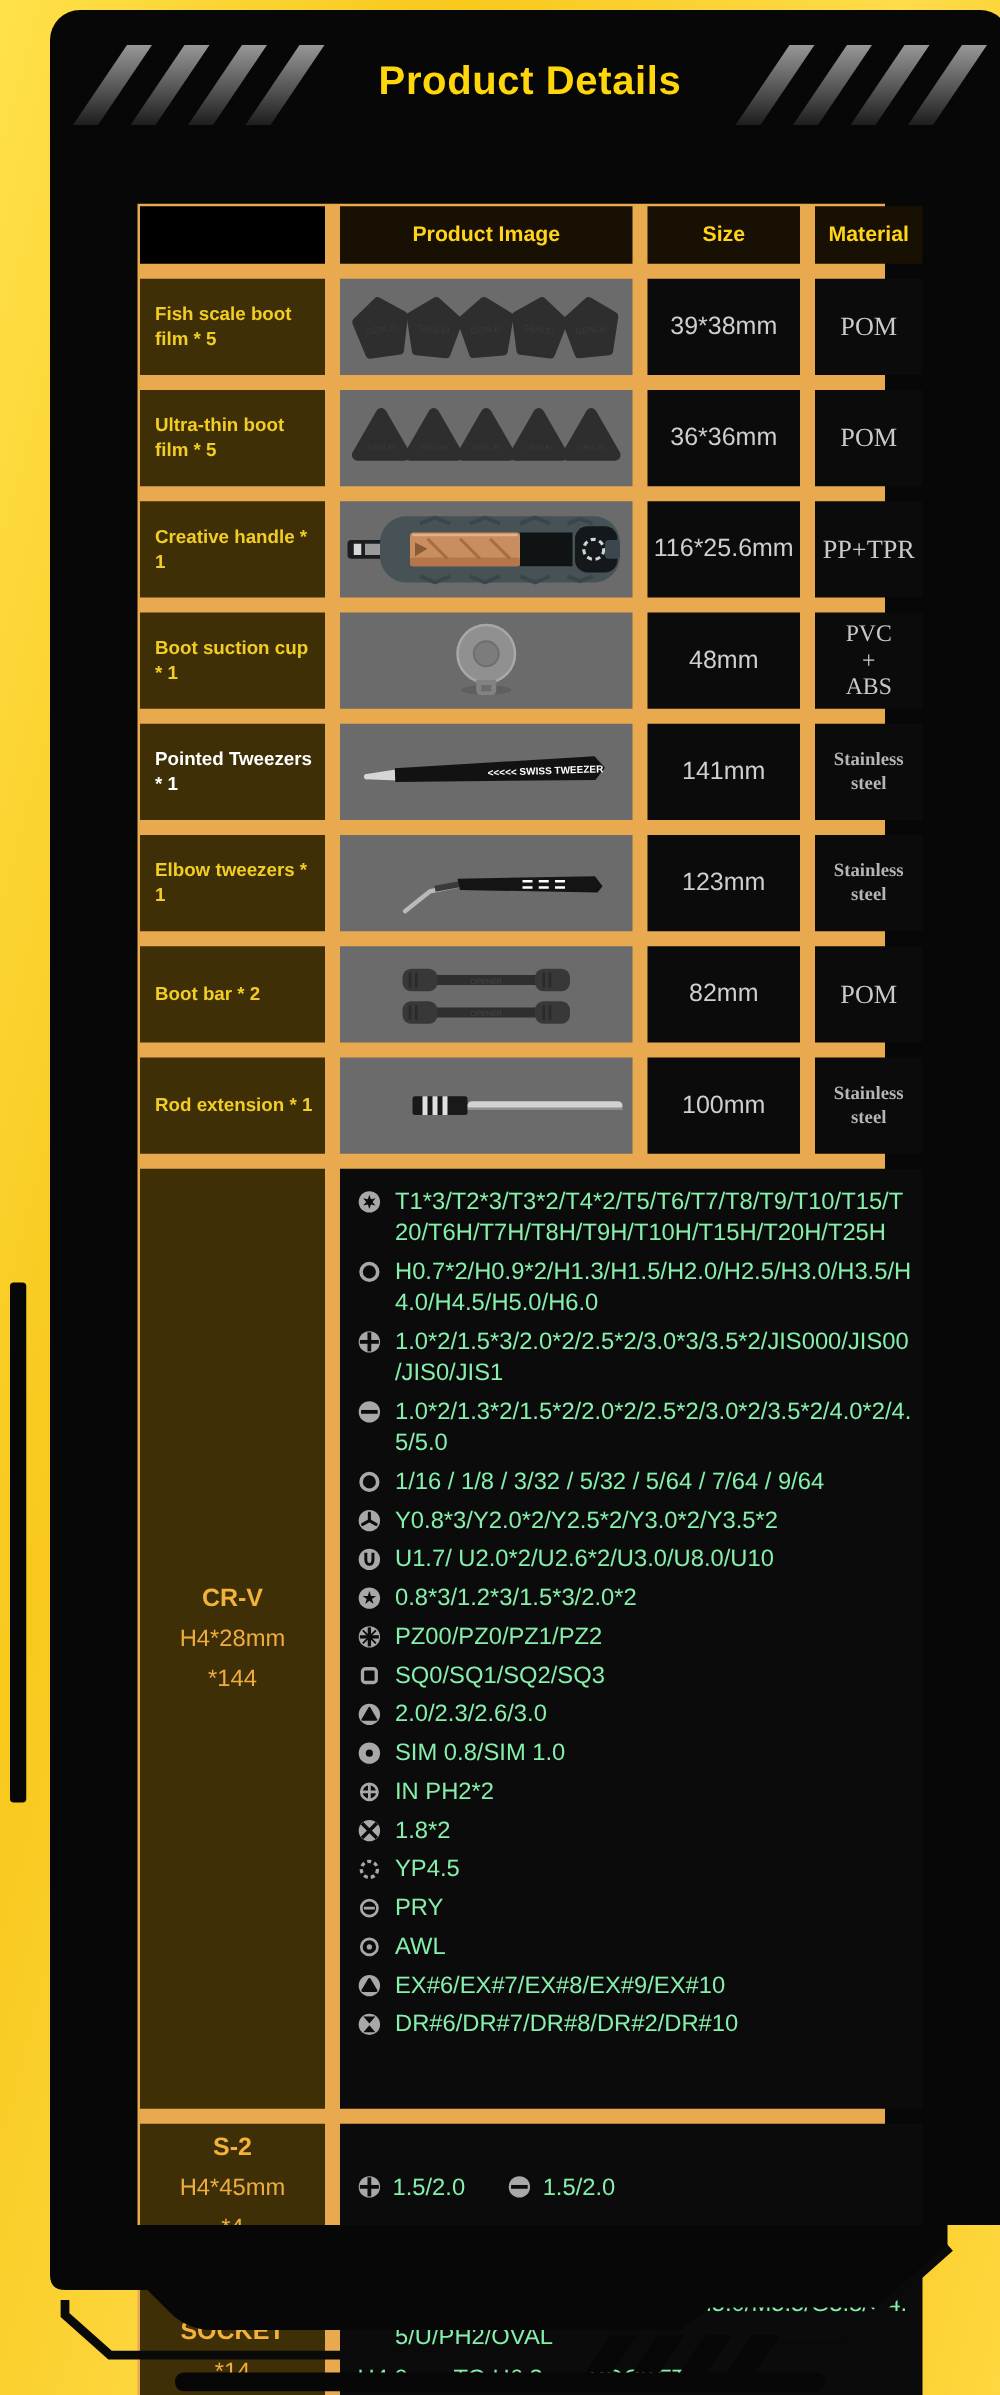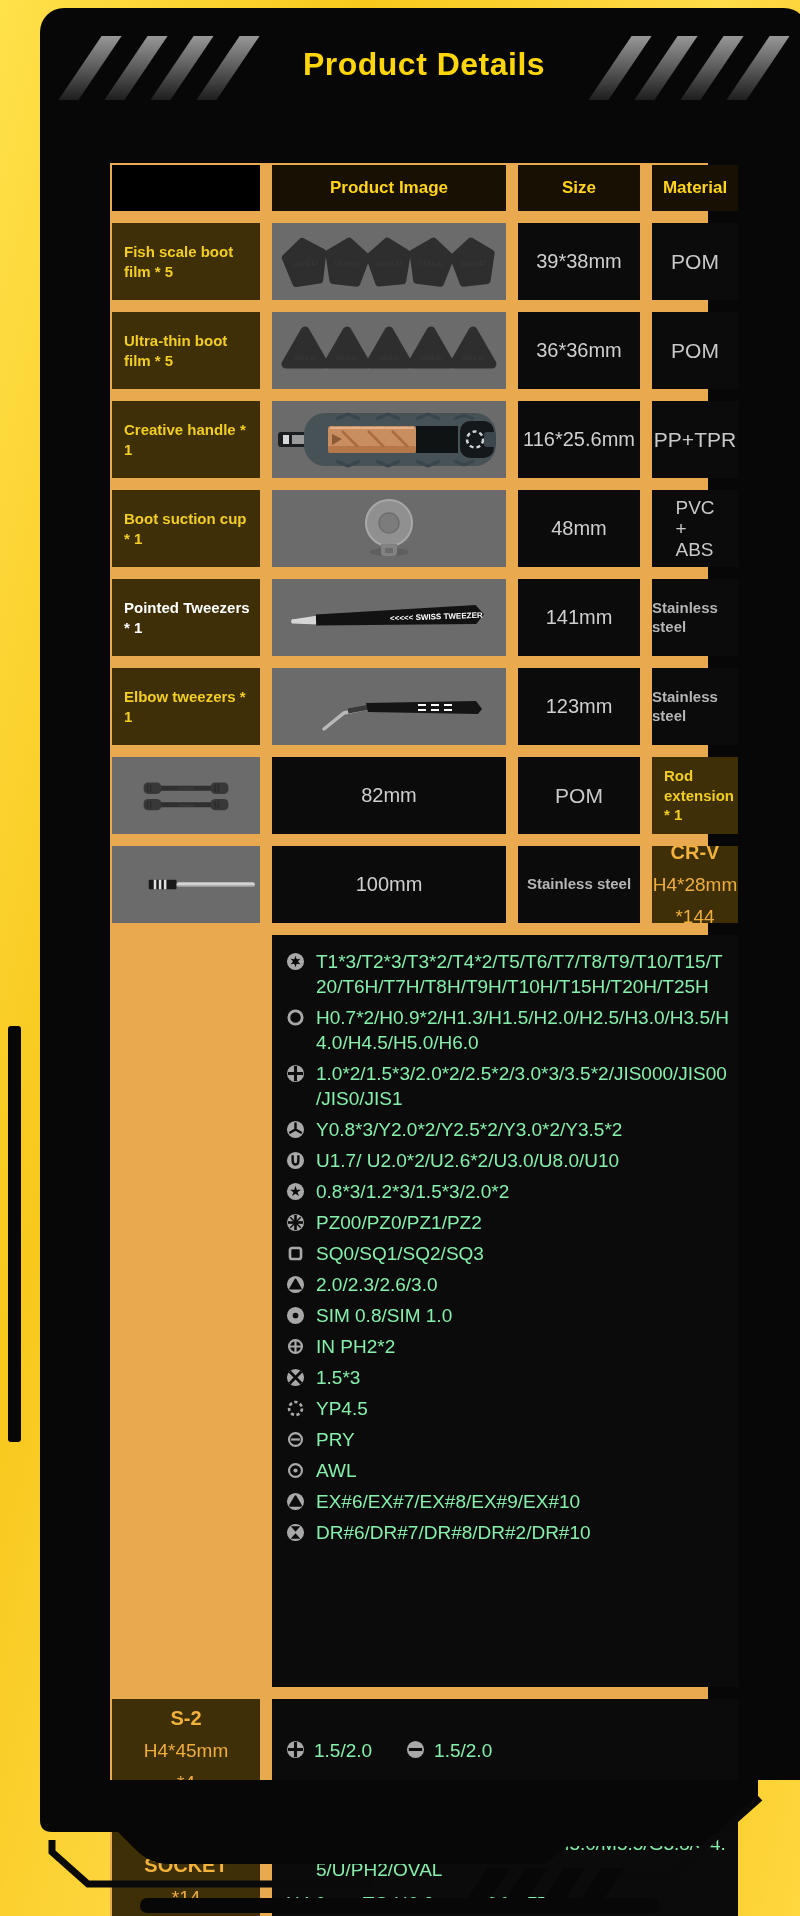--- a/index.html
+++ b/index.html
@@ -23,21 +23,21 @@
     gap:12px;padding:2px;background:#E9A94F;
   }
   .cell{display:flex;align-items:center;justify-content:center;background:#0B0B0B;overflow:hidden;}
   .c-head{background:#181103;color:#FFD41A;font-weight:bold;font-size:17px;}
   .c-head-empty{background:#000;}
   .c-label{background:#3E2F07;justify-content:flex-start;text-align:left;padding:0 8px 0 12px;color:#F2CD24;font-weight:bold;font-size:15px;line-height:1.3;}
   .c-label.orange{color:#ffffff;}
   .c-img{background:#6B6B6B;padding:0;}
   .c-img svg{width:100%;height:100%;display:block;}
   .c-size{color:#CFCFCF;font-size:20px;}
-  .c-mat{color:#C9C9C9;font-size:21px;line-height:1.12;}
+  .c-mat{color:#C9C9C9;font-size:21px;text-align:center;line-height:1.12;font-family:Liberation Serif, serif;}
   .c-mat.small{font-size:15px;font-weight:bold;color:#B5B5B5;line-height:1.25;}
   .c-mat.stack{font-size:19px;white-space:pre-line;}
   .c-sec-label{background:#3E2F07;flex-direction:column;gap:10px;color:#EFAD3F;font-size:19px;text-align:center;padding:6px;}
   .c-sec-label .t{font-weight:bold;font-size:20px;color:#F2B23C;}
   .c-specs{grid-column:2/5;background:#0B0B0B;display:block;padding:14px 8px 6px 14px;}
   .spec-item{display:flex;margin-bottom:6px;color:#86efac;font-size:19px;line-height:25px;word-break:break-word;}
   .spec-item .ic{flex:0 0 30px;padding-top:3px;}
   .spec-item .ic svg{width:19px;height:19px;display:block;}
   .spec-item .tx{flex:1;}
   .c-specs.inline{display:flex;align-items:center;padding:0 0 0 14px;gap:34px;}
@@ -185,20 +185,21 @@
       <div class="cell c-img">
         <svg viewBox="0 0 234 77" preserveAspectRatio="xMidYMid meet" xmlns="http://www.w3.org/2000/svg">
     <path d="M97,40 L72,45 L52,61" stroke="#b9b9b9" stroke-width="3.5" fill="none" stroke-linecap="round"></path>
     <path d="M98,39 L76,43" stroke="#3a3a3a" stroke-width="5"></path>
     <polygon points="94,35 204,33 210,41 206,46 96,44" fill="#141414"></polygon>
     <path d="M146,37 h8 m5,0 h8 m5,0 h8 M146,42 h8 m5,0 h8 m5,0 h8" stroke="#ffffff" stroke-width="2"></path>
         </svg>
       </div>
       <div class="cell c-size">123mm</div>
       <div class="cell c-mat small">Stainless steel</div>
+      <div class="cell c-label">Boot bar * 2</div>
       <div class="cell c-img">
         <svg viewBox="0 0 234 77" preserveAspectRatio="xMidYMid meet" xmlns="http://www.w3.org/2000/svg">
     <g>
       <rect x="64" y="23" width="106" height="8" rx="3" fill="#2f2f2f"></rect>
       <rect x="50" y="18" width="28" height="18" rx="7" fill="#383838"></rect>
       <rect x="156" y="18" width="28" height="18" rx="7" fill="#383838"></rect>
       <path d="M56,21 v12 m5,-12 v12 m102,-12 v12 m5,-12 v12" stroke="#2a2a2a" stroke-width="2"></path>
       <text x="117" y="30" text-anchor="middle" font-size="6" fill="#454545" font-family="Liberation Sans,sans-serif">OPENER</text>
       <rect x="64" y="49" width="106" height="8" rx="3" fill="#2f2f2f"></rect>
       <rect x="50" y="44" width="28" height="18" rx="7" fill="#383838"></rect>
@@ -253,20 +254,37 @@
               <rect x="8.4" y="2" width="3.2" height="16" fill="#0B0B0B"></rect>
               <rect x="2" y="8.4" width="16" height="3.2" fill="#0B0B0B"></rect>
             </svg>
           </span>
           <span class="tx">1.0*2/1.5*3/2.0*2/2.5*2/3.0*3/3.5*2/JIS000/JIS00/JIS0/JIS1</span>
         </div>
         <div class="spec-item">
           <span class="ic">
             <svg viewBox="0 0 20 20" xmlns="http://www.w3.org/2000/svg">
               <circle cx="10" cy="10" r="9" fill="#A8A8A8"></circle>
+              <rect x="3" y="8.4" width="14" height="3.2" fill="#0B0B0B"></rect>
+            </svg>
+          </span>
+          <span class="tx">1.0*2/1.3*2/1.5*2/2.0*2/2.5*2/3.0*2/3.5*2/4.0*2/4.5/5.0</span>
+        </div>
+        <div class="spec-item">
+          <span class="ic">
+            <svg viewBox="0 0 20 20" xmlns="http://www.w3.org/2000/svg">
+              <circle cx="10" cy="10" r="7" fill="none" stroke="#A8A8A8" stroke-width="3"></circle>
+            </svg>
+          </span>
+          <span class="tx">1/16 / 1/8 / 3/32 / 5/32 / 5/64 / 7/64 / 9/64</span>
+        </div>
+        <div class="spec-item">
+          <span class="ic">
+            <svg viewBox="0 0 20 20" xmlns="http://www.w3.org/2000/svg">
+              <circle cx="10" cy="10" r="9" fill="#A8A8A8"></circle>
               <path d="M10,10 V3.6 M10,10 L4.4,13.2 M10,10 L15.6,13.2" stroke="#0B0B0B" stroke-width="2.6" stroke-linecap="round" fill="none"></path>
             </svg>
           </span>
           <span class="tx">Y0.8*3/Y2.0*2/Y2.5*2/Y3.0*2/Y3.5*2</span>
         </div>
         <div class="spec-item">
           <span class="ic">
             <svg viewBox="0 0 20 20" xmlns="http://www.w3.org/2000/svg">
               <circle cx="10" cy="10" r="9" fill="#A8A8A8"></circle>
               <path d="M7,4.5 V10 c0,2.6 1.3,4.2 3,4.2 s3,-1.6 3,-4.2 V4.5" fill="none" stroke="#0B0B0B" stroke-width="2.5"></path>
@@ -329,21 +347,21 @@
           </span>
           <span class="tx">IN PH2*2</span>
         </div>
         <div class="spec-item">
           <span class="ic">
             <svg viewBox="0 0 20 20" xmlns="http://www.w3.org/2000/svg">
               <circle cx="10" cy="10" r="9" fill="#A8A8A8"></circle>
               <path d="M3.8,3.8 L16.2,16.2 M16.2,3.8 L3.8,16.2" stroke="#0B0B0B" stroke-width="3"></path>
             </svg>
           </span>
-          <span class="tx">1.5*3</span>
+          <span class="tx">1.8*2</span>
         </div>
         <div class="spec-item">
           <span class="ic">
             <svg viewBox="0 0 20 20" xmlns="http://www.w3.org/2000/svg">
               <circle cx="10" cy="10" r="6.8" fill="none" stroke="#A8A8A8" stroke-width="2.8" stroke-dasharray="3.4 2.6"></circle>
             </svg>
           </span>
           <span class="tx">YP4.5</span>
         </div>
         <div class="spec-item">

